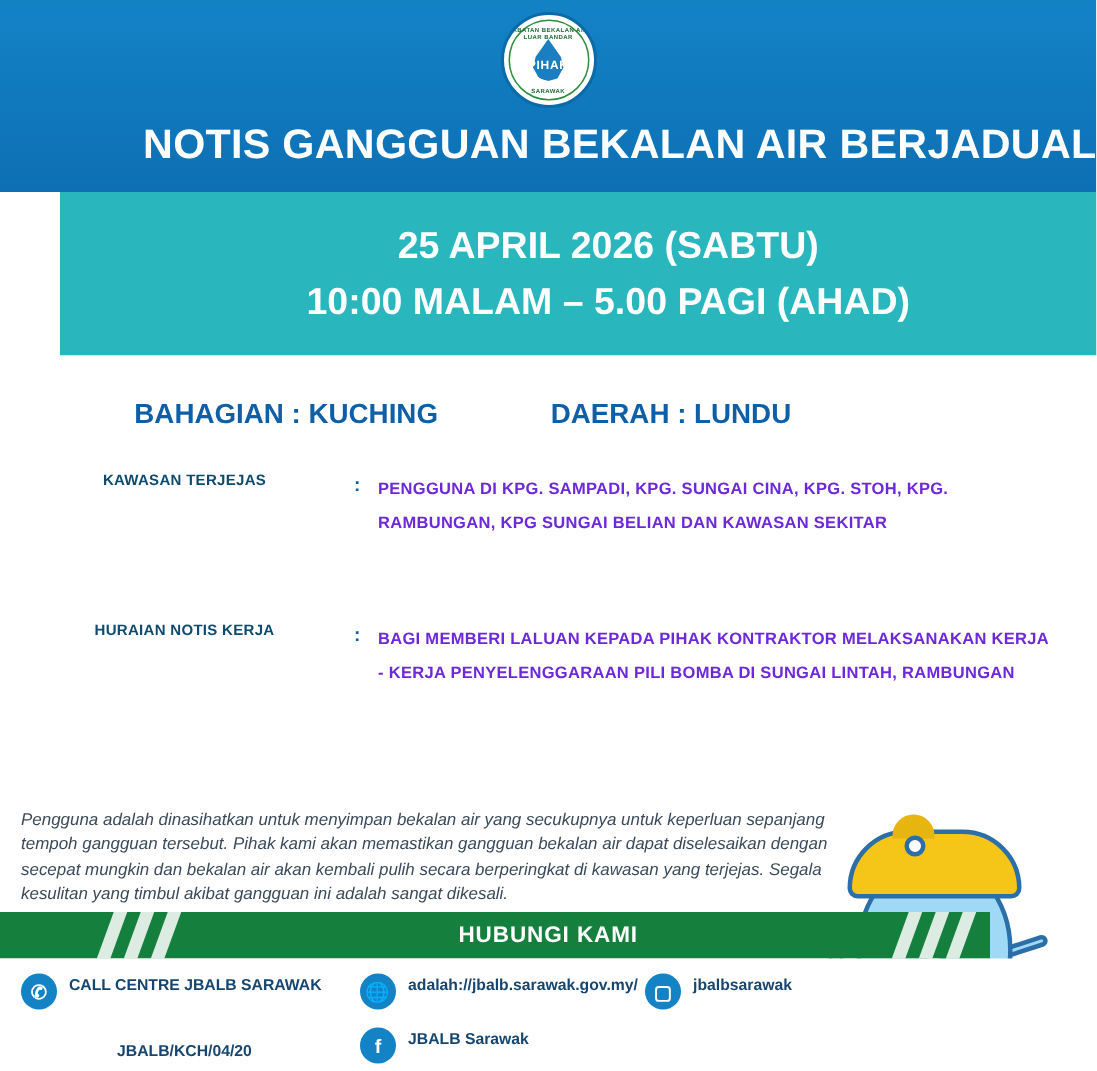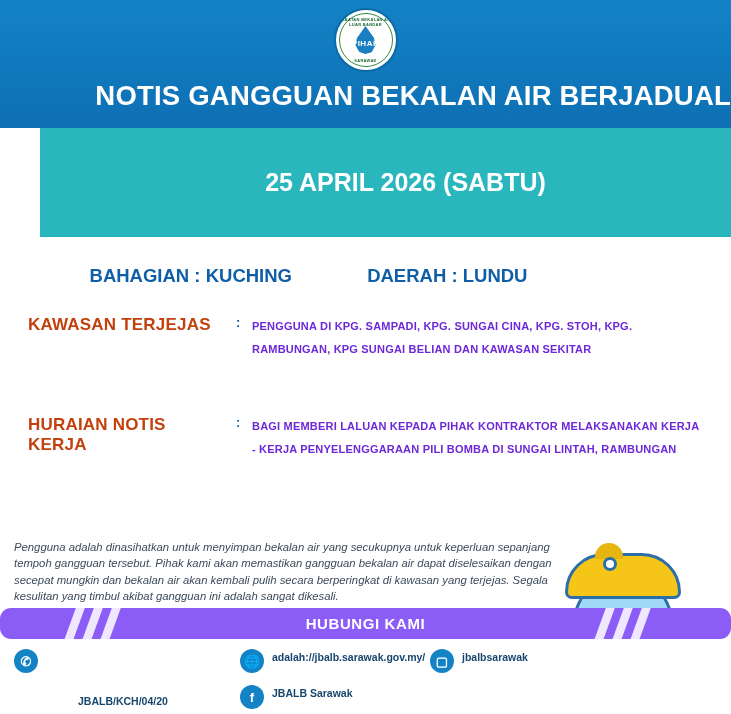--- a/index.html
+++ b/index.html
@@ -144,24 +144,25 @@
   .field {
     position: absolute;
     left: 28px;
     width: 675px;
   }
   .field-label {
     position: absolute;
     left: 0;
     top: 0;
     width: 190px;
-    color: #c2410c;
-    font-size: 17px;
+    color: #0c4a6e;
+    font-size: 10px;
     font-weight: bold;
     letter-spacing: .2px;
+    text-align: center;
   }
   .field-colon {
     position: absolute;
     left: 208px;
     top: 0;
     color: #0f5fa8;
     font-size: 12.8px;
     font-weight: bold;
   }
   .field-value {
@@ -188,25 +189,24 @@
     font-size: 11.3px;
     font-style: italic;
     line-height: 1.45;
   }
 
   
   .contact-band {
     position: absolute;
     top: 371px;
     left: 0;
-    width: 731px;
+    width: 660px;
     height: 31px;
-    background: #8b5cf6;
+    background: #15803d;
     overflow: hidden;
-    border-radius: 11px;
   }
   .contact-band-title {
     position: absolute;
     top: 7px;
     left: 0;
     width: 731px;
     text-align: center;
     color: #ffffff;
     font-size: 15px;
     font-weight: bold;
@@ -434,20 +434,21 @@
         <div class="logo-drop"></div>
         <div class="logo-abbr">PIHAK</div>
         <div class="logo-text-bot">SARAWAK</div>
       </div>
     </div>
     <div class="main-title">NOTIS GANGGUAN BEKALAN AIR BERJADUAL</div>
   </div>
 
   <div class="date-band">
     <div class="date-line-1">25 APRIL 2026 (SABTU)</div>
+    <div class="date-line-2">10:00 MALAM – 5.00 PAGI (AHAD)</div>
   </div>
 
   <div class="body-area">
 
     <div class="region-row">
       <span class="bahagian">BAHAGIAN : KUCHING</span>
       <span>DAERAH : LUNDU</span>
     </div>
 
     <div class="field field-kawasan">
@@ -494,20 +495,21 @@
       <div class="slash right-1"></div>
       <div class="slash right-2"></div>
       <div class="slash right-3"></div>
     </div>
 
     <div class="footer">
 
       <div class="c-item c-call">
         <div class="c-icon">✆</div>
         <div class="c-text">
+          <div>CALL CENTRE JBALB SARAWAK</div>
         </div>
       </div>
 
       <div class="ref-code">JBALB/KCH/04/20</div>
 
       <div class="c-item c-web">
         <div class="c-icon">🌐</div>
         <div class="c-text">adalah://jbalb.sarawak.gov.my/</div>
       </div>
 

